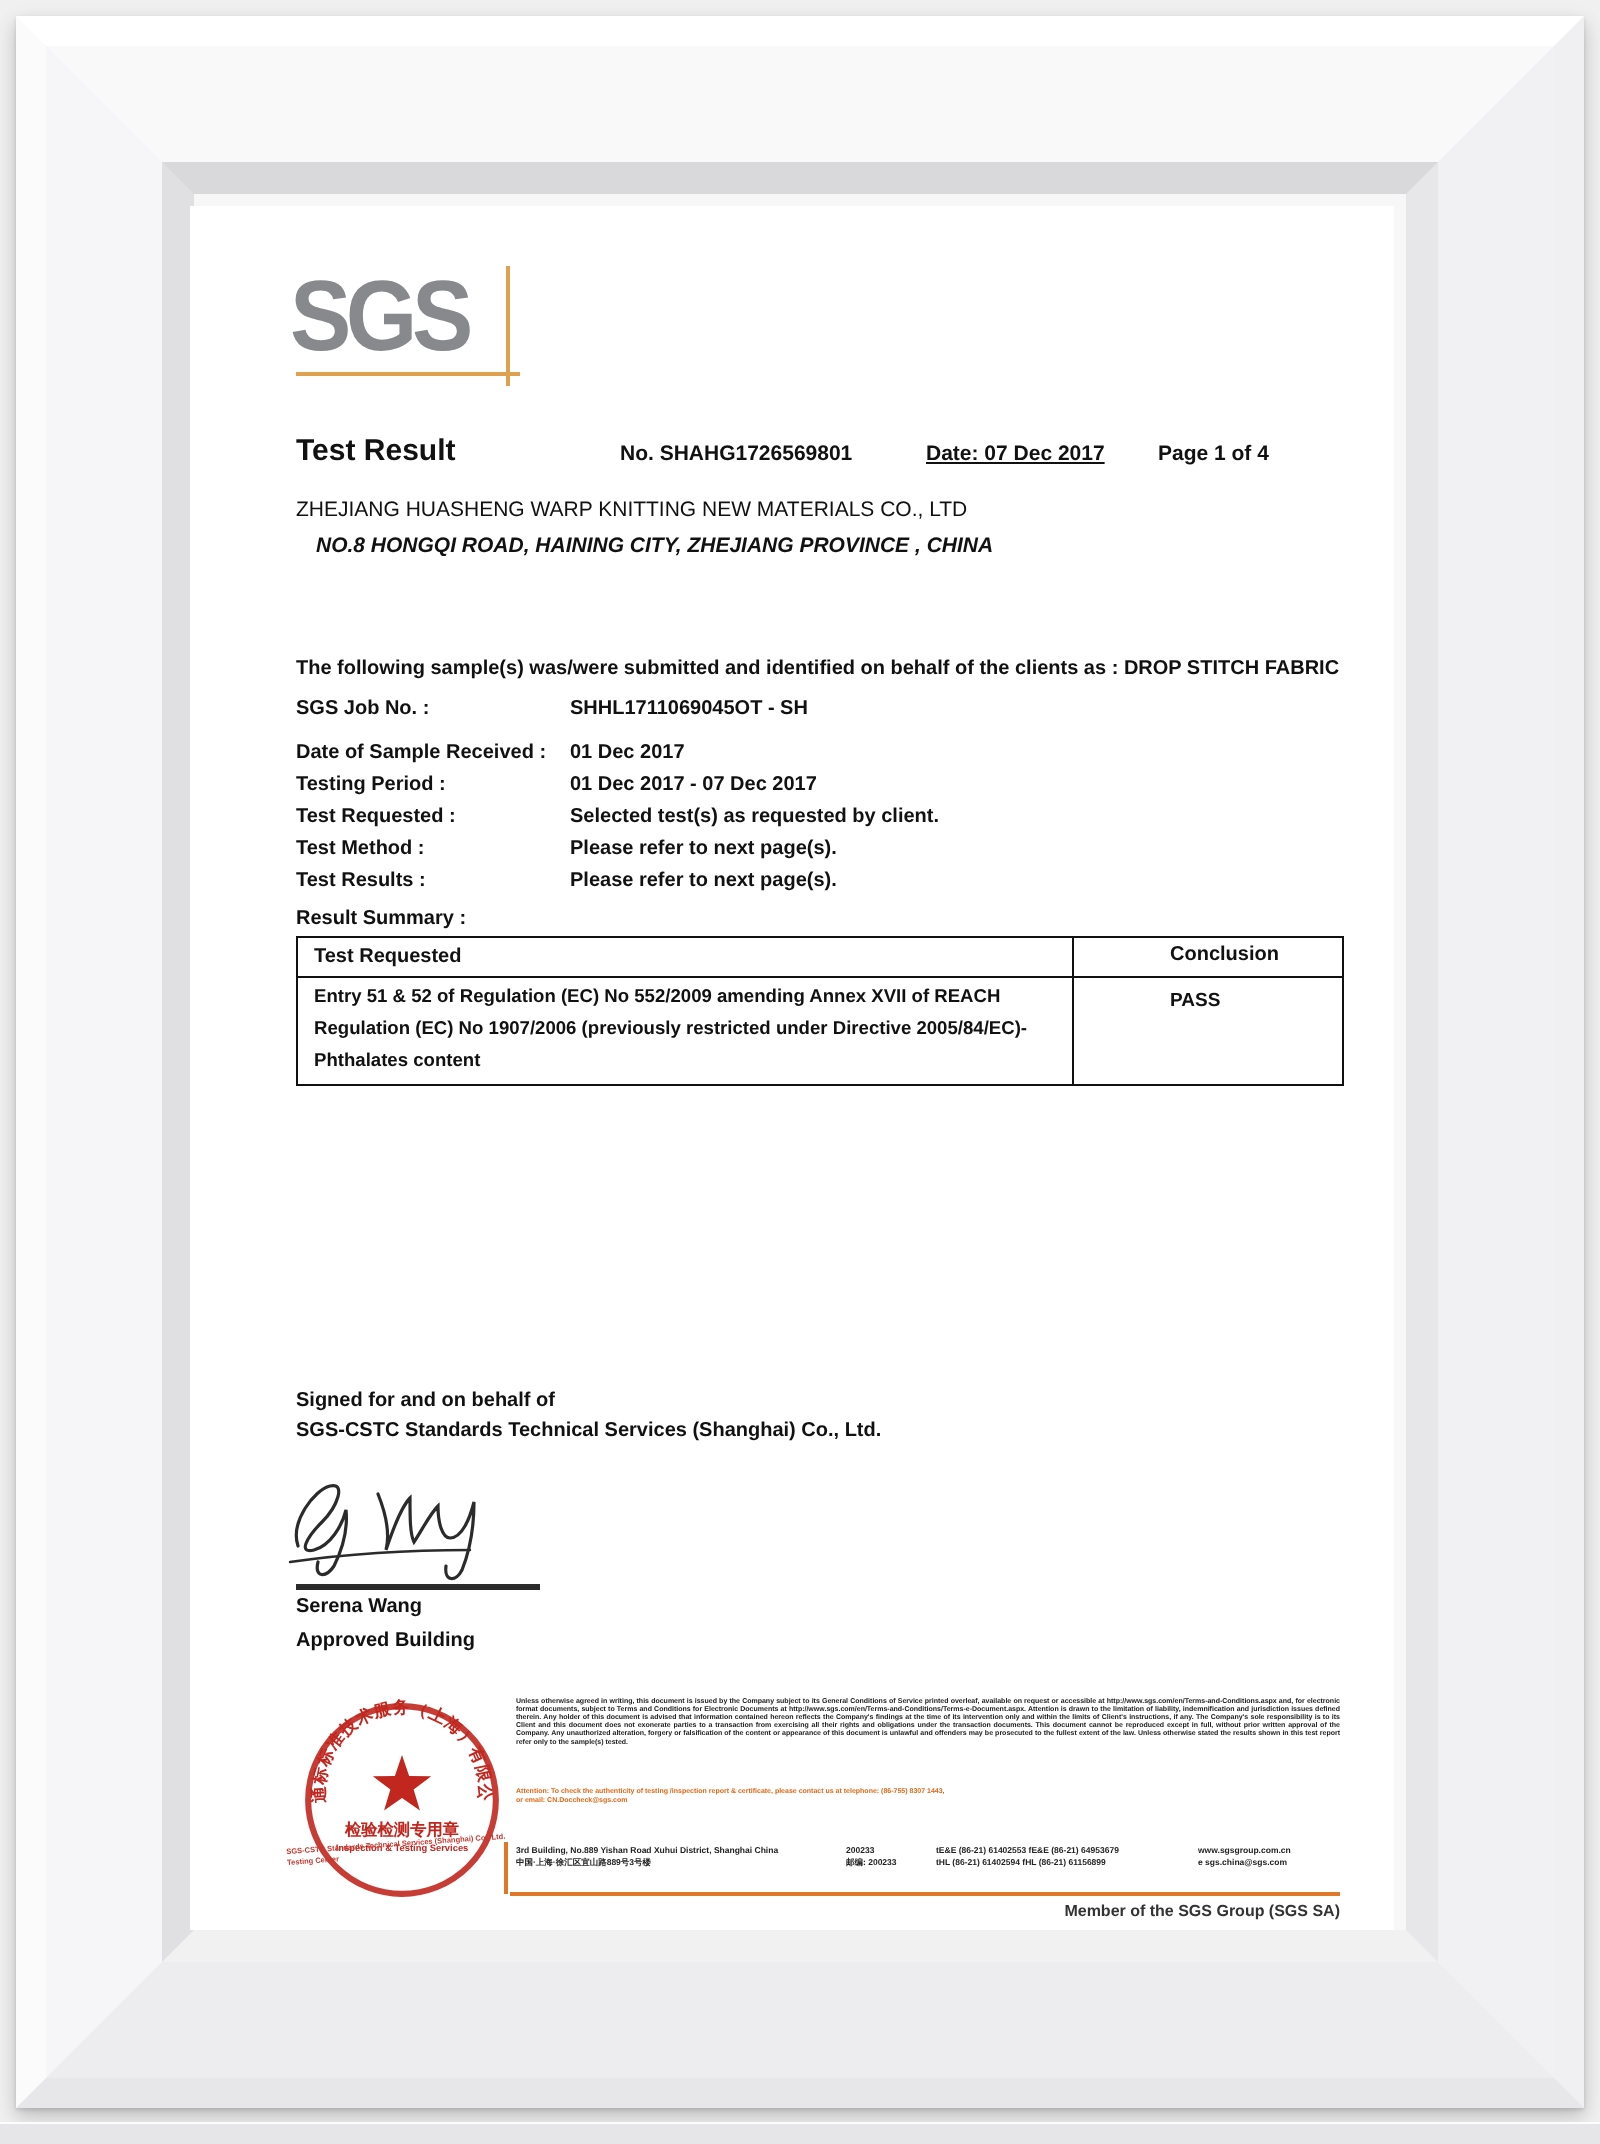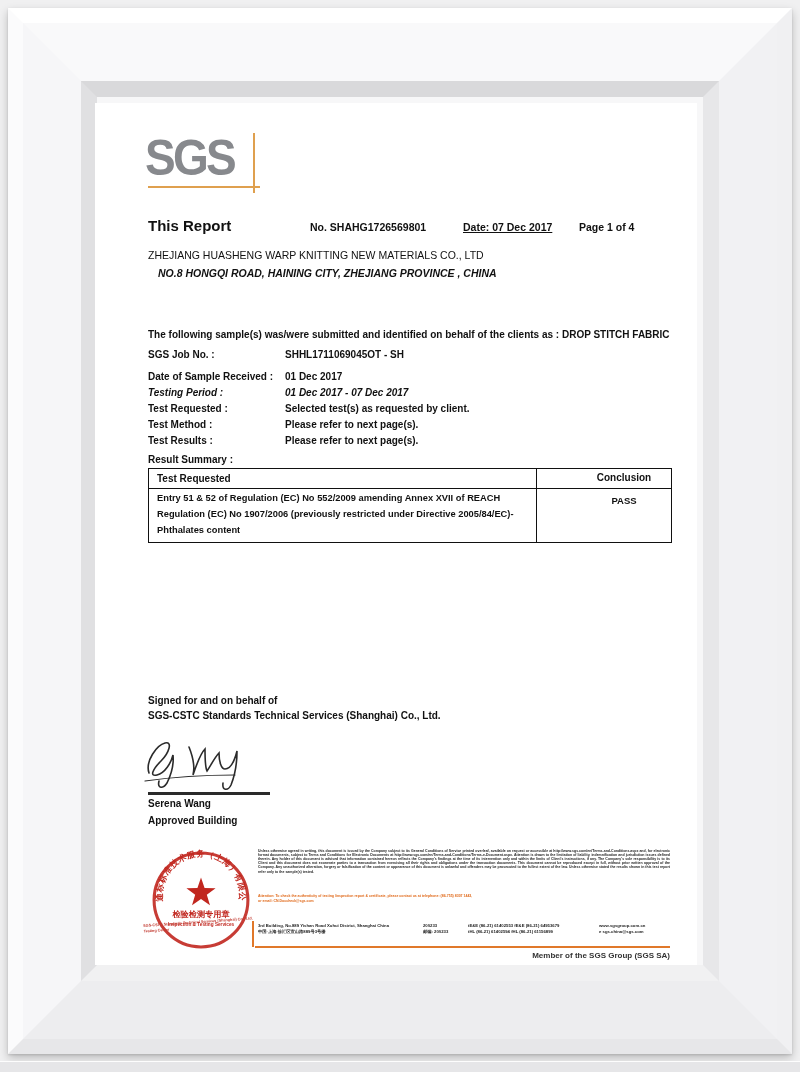--- a/index.html
+++ b/index.html
@@ -34,21 +34,21 @@
   .sample { left:53px; top:226px; font-size:10px; font-weight:700; width:540px; }
   
   .drow { left:53px; width:524px; font-size:10px; font-weight:700; }
   .drow .lbl { display:inline-block; width:137px; }
   .rs-label { left:53px; top:351px; font-size:10px; font-weight:700; }
   
   table.rtable { position:absolute; left:53px; top:365px; width:524px;
     border-collapse:collapse; }
   .rtable th, .rtable td { border:1.5px solid #111; font-weight:700; }
   .rtable th { font-size:10px; text-align:left; padding:3px 8px; height:20px; }
-  .rtable th.conc, .rtable td.conc { width:135px; text-align:center; vertical-align:top;padding-left:48px; }
+  .rtable th.conc, .rtable td.conc { width:135px; vertical-align:top;padding-left:48px; }
   .rtable td { font-size:9.3px; padding:2px 8px 3px 8px; line-height:1.72; vertical-align:top; }
   .rtable td.conc { font-size:9.5px; padding-top:4px; }
   
   .signed1 { left:53px; top:592px; font-size:10px; font-weight:700; }
   .signed2 { left:53px; top:607px; font-size:10px; font-weight:700; }
   .sig-svg { left:48px; top:628px; }
   .sig-line { left:53px; top:689px; width:122px; height:2.5px; background:#2a2a2a; }
   .sig-name { left:53px; top:695px; font-size:10px; font-weight:700; }
   .sig-role { left:53px; top:712px; font-size:10px; font-weight:700; }
   
@@ -79,37 +79,37 @@
     <div class="frame-bevel"></div>
   </div>
   <div class="table-band"></div>
 
   <div class="doc">
 
     <div class="abs sgs-logo">SGS</div>
     <div class="abs logo-hline"></div>
     <div class="abs logo-vline"></div>
 
-    <div class="abs title">This Report</div>
+    <div class="abs title">Test Result</div>
     <div class="abs hmeta" style="left:215px;">No. SHAHG1726569801</div>
     <div class="abs hmeta" style="left:368px;text-decoration:underline;">Date: 07 Dec 2017</div>
     <div class="abs hmeta" style="left:484px;">Page 1 of 4</div>
 
     <div class="abs client-name">ZHEJIANG HUASHENG WARP KNITTING NEW MATERIALS CO., LTD</div>
     <div class="abs client-addr">NO.8 HONGQI ROAD, HAINING CITY, ZHEJIANG PROVINCE , CHINA</div>
 
     <div class="abs sample">The following sample(s) was/were submitted and identified on behalf of the clients as : DROP STITCH FABRIC</div>
 
     <div class="abs drow" style="top:246px;">
       <span class="lbl">SGS Job No. :</span><span>SHHL1711069045OT - SH</span>
     </div>
     <div class="abs drow" style="top:268px;">
       <span class="lbl">Date of Sample Received :</span><span>01 Dec 2017</span>
     </div>
-    <div class="abs drow" style="top:284px;font-style:italic;">
+    <div class="abs drow" style="top:284px;">
       <span class="lbl">Testing Period :</span><span>01 Dec 2017 - 07 Dec 2017</span>
     </div>
     <div class="abs drow" style="top:300px;">
       <span class="lbl">Test Requested :</span><span>Selected test(s) as requested by client.</span>
     </div>
     <div class="abs drow" style="top:316px;">
       <span class="lbl">Test Method :</span><span>Please refer to next page(s).</span>
     </div>
     <div class="abs drow" style="top:332px;">
       <span class="lbl">Test Results :</span><span>Please refer to next page(s).</span>

